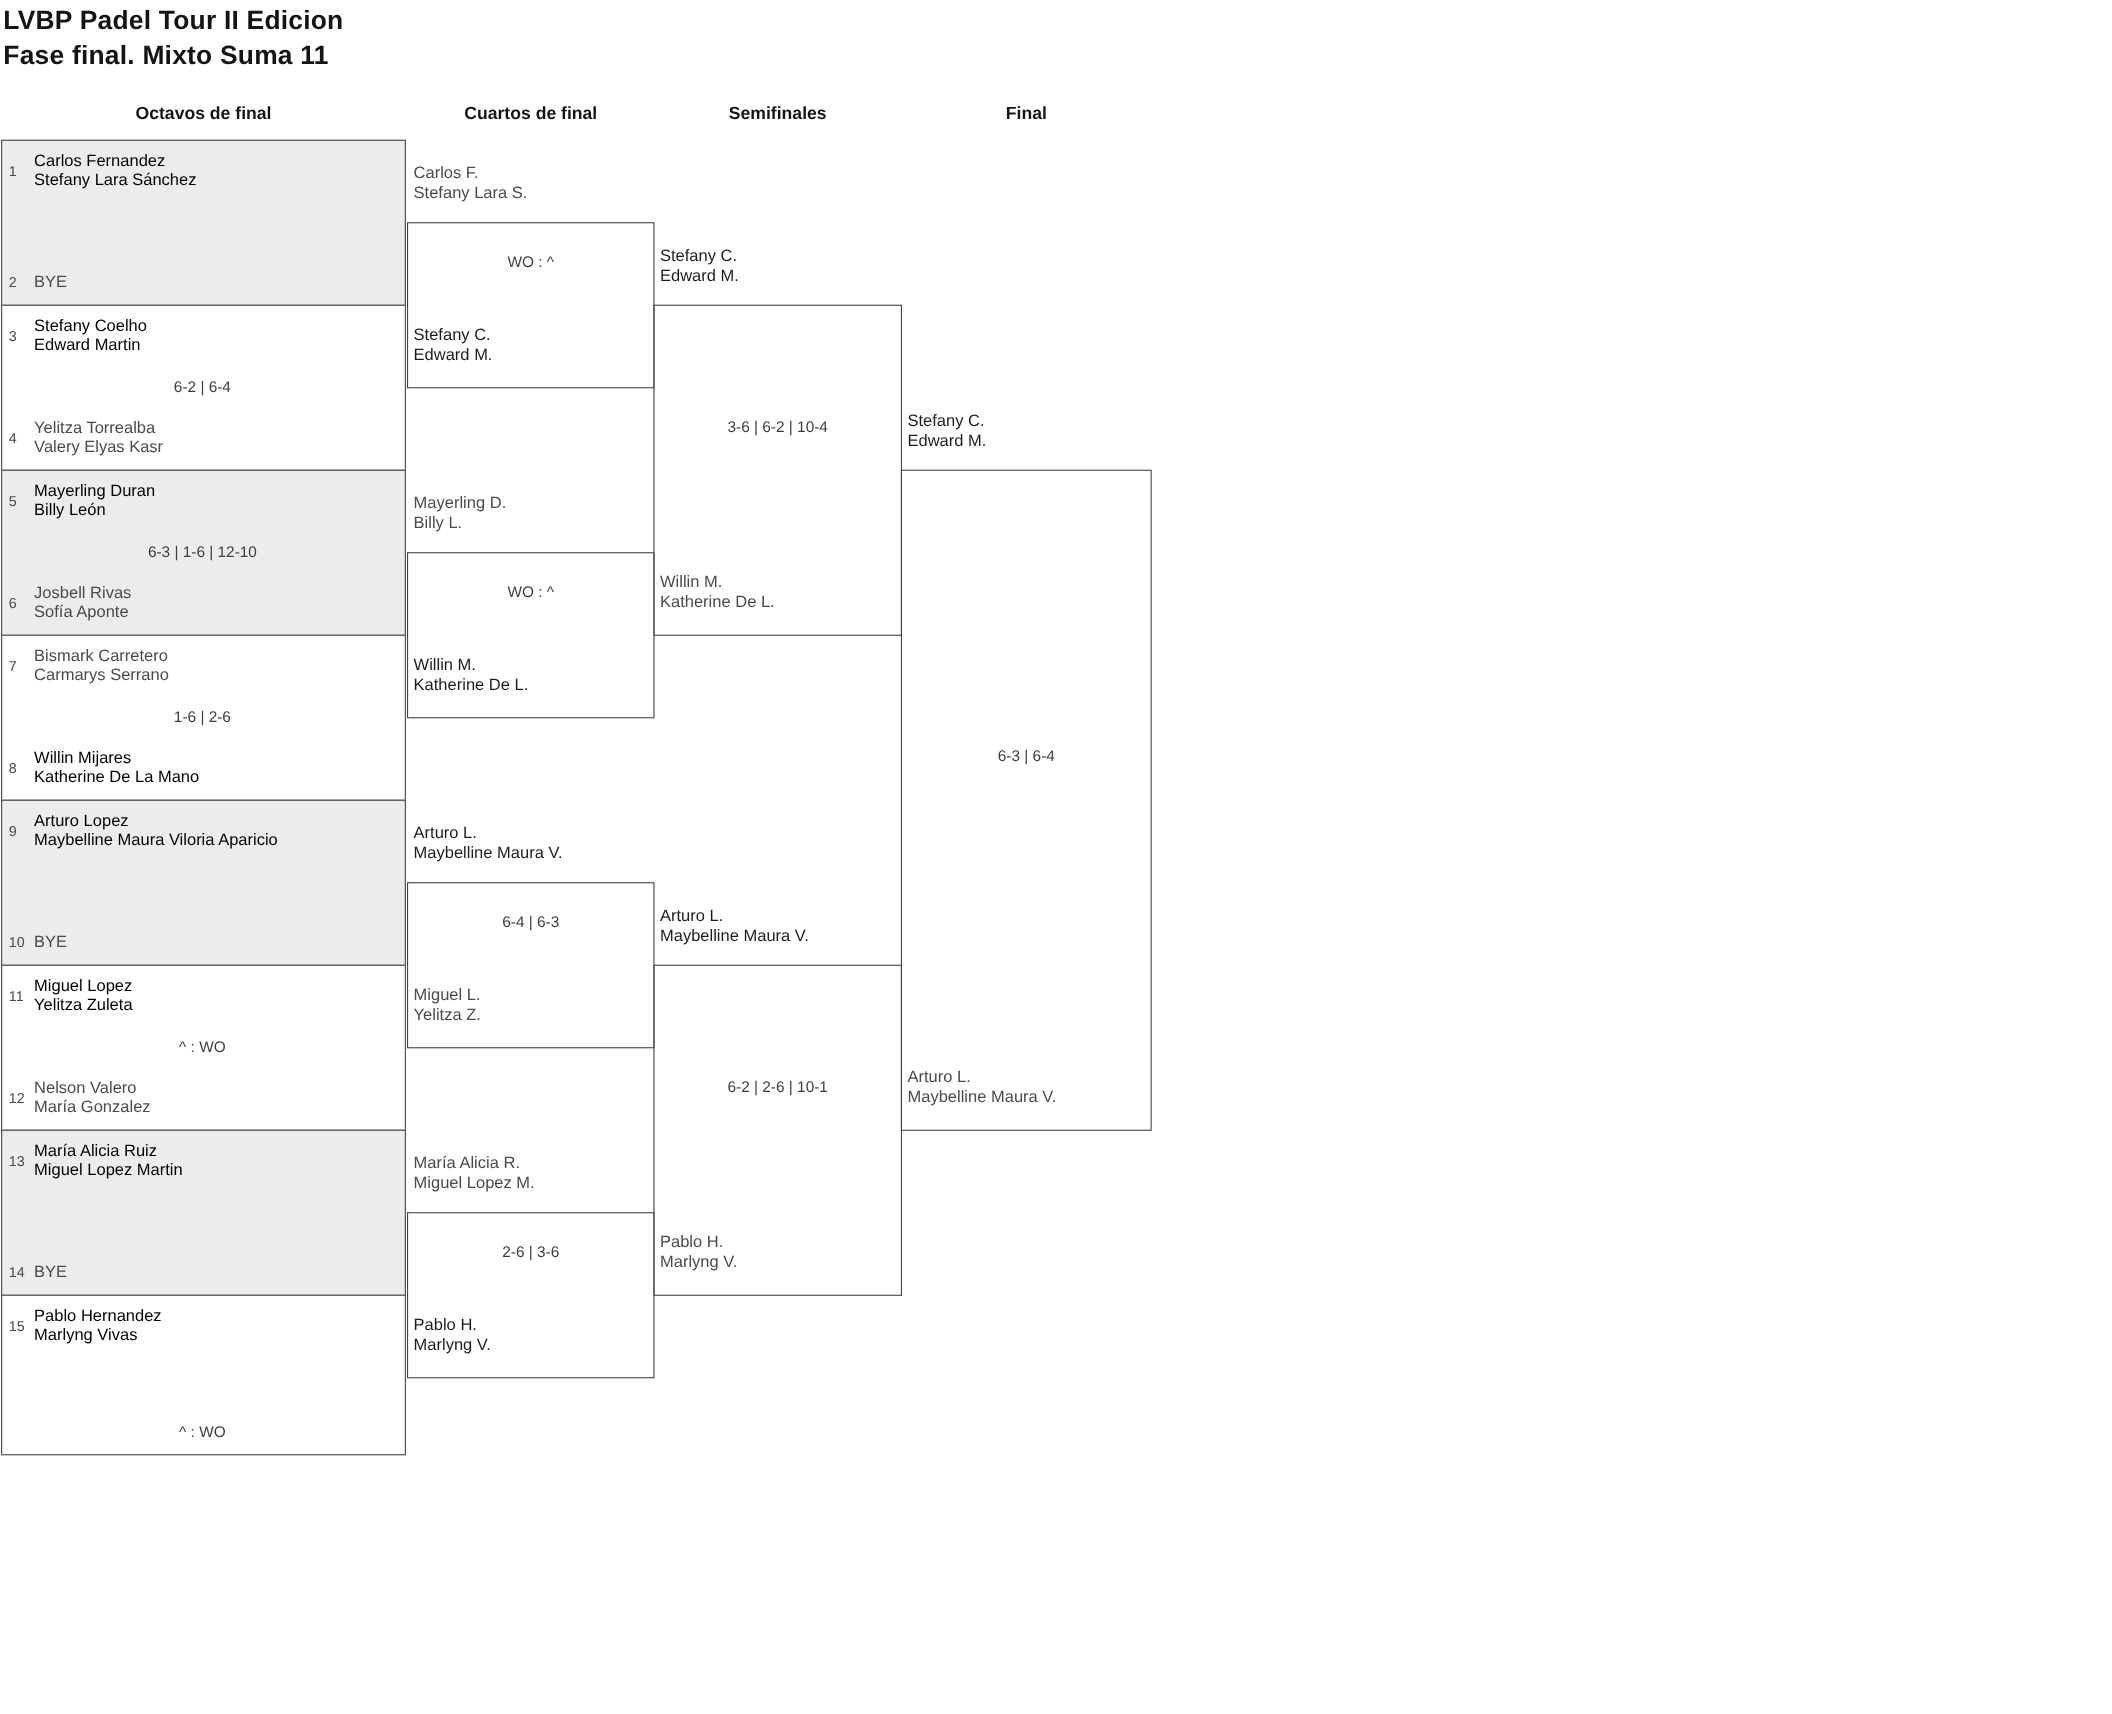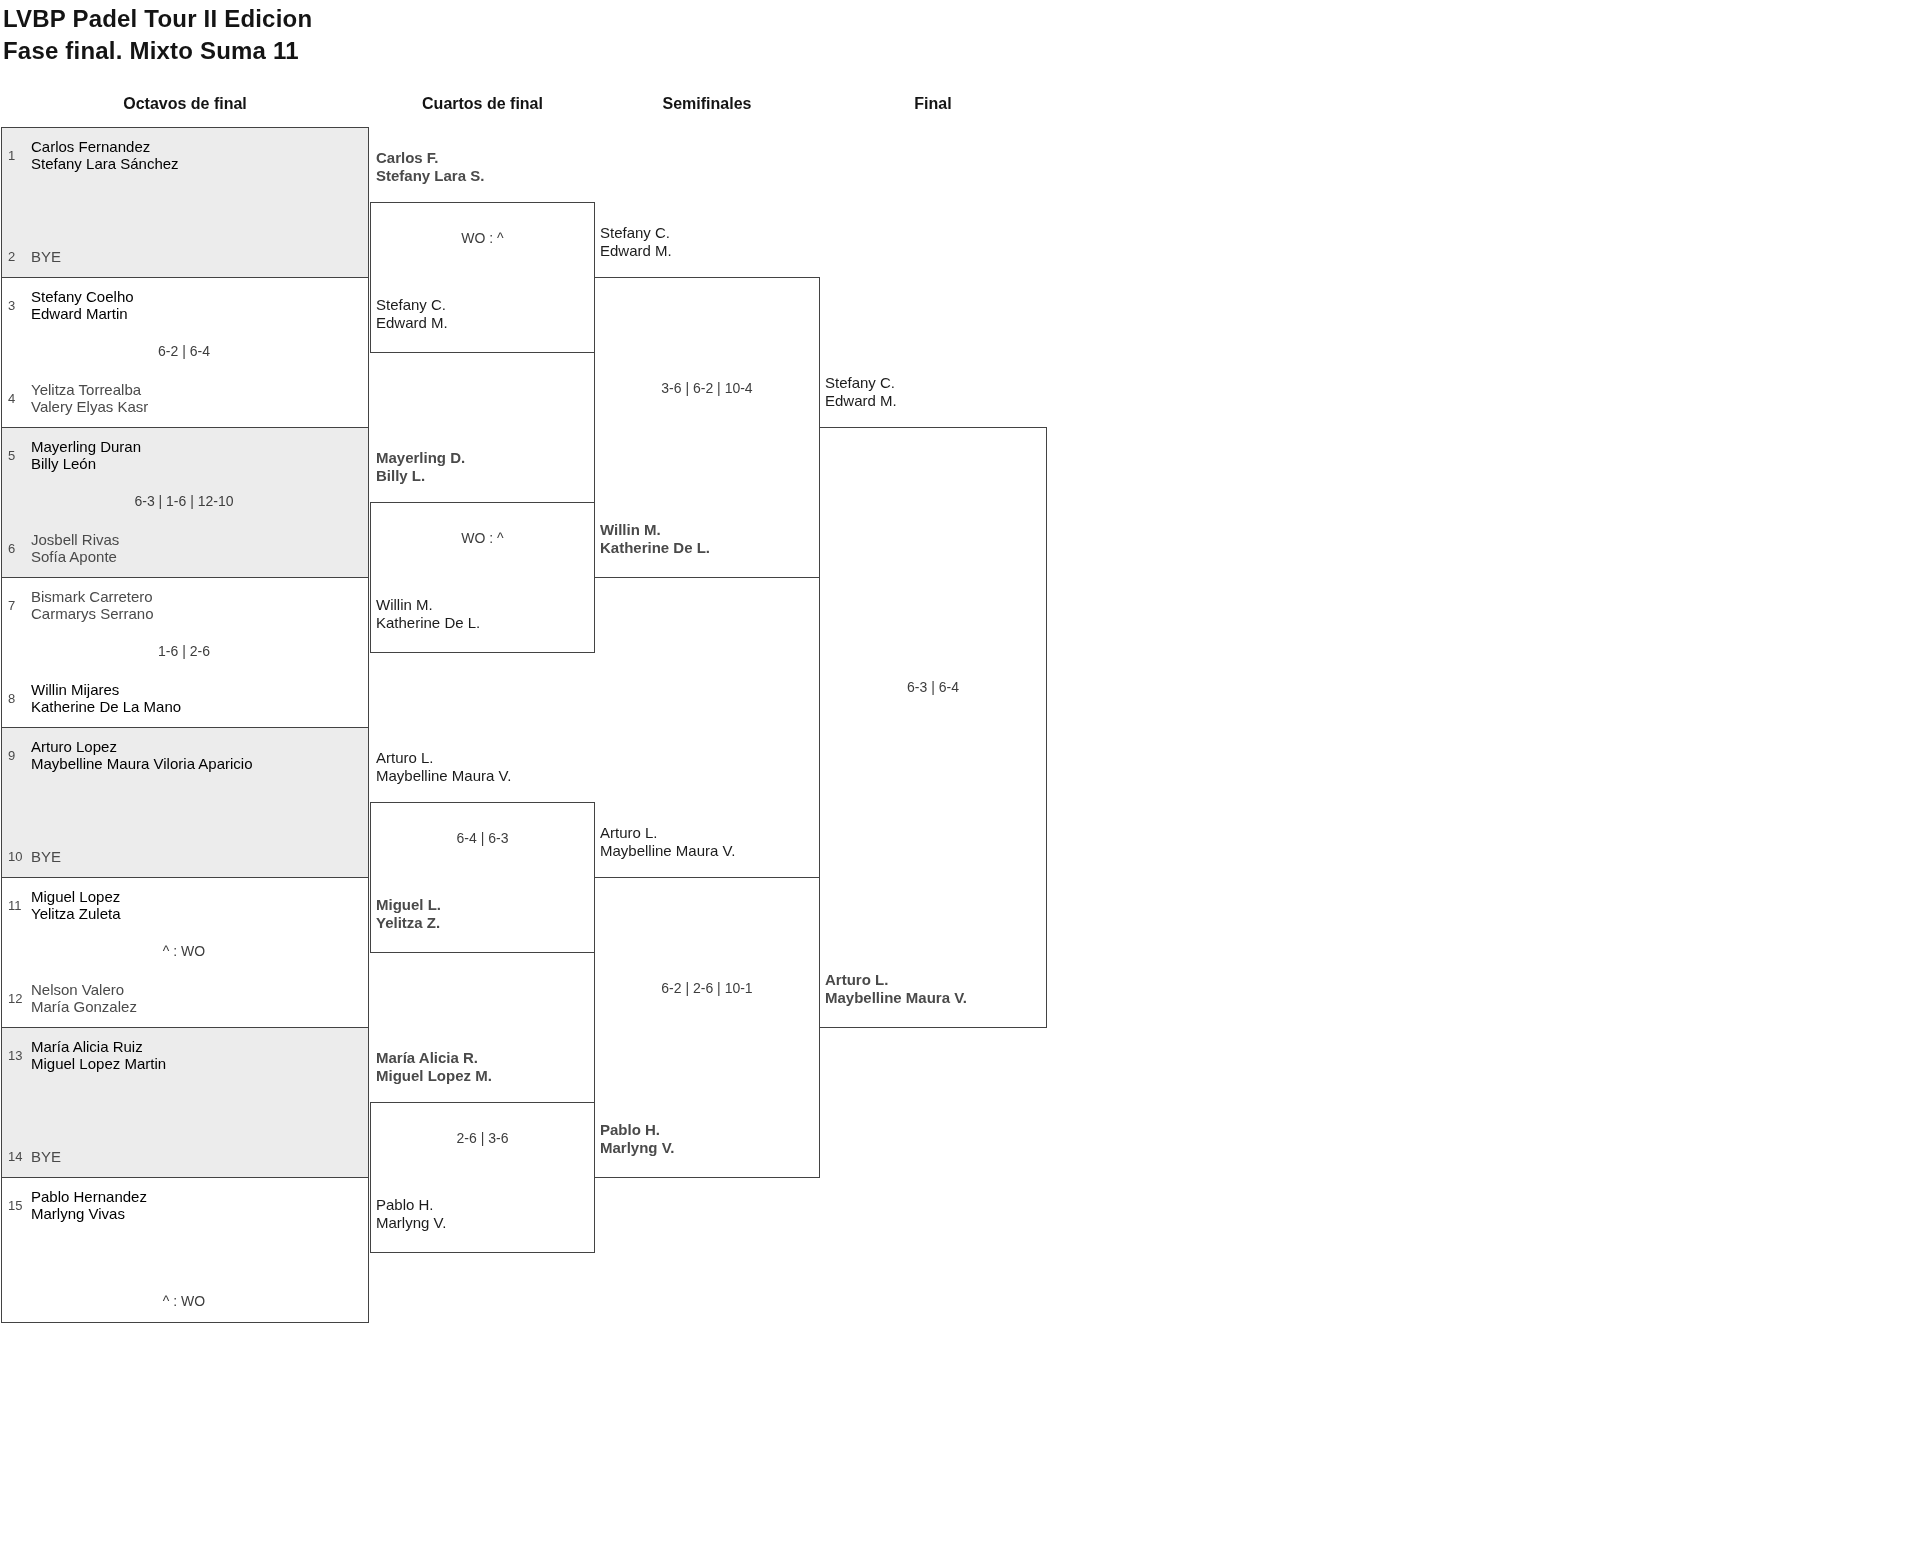--- a/index.html
+++ b/index.html
@@ -60,21 +60,21 @@
   .h600 { width:228px; height:601px; } .h600 .score-line { top:251px; }
   .pos-qf1 { left:370px; top:202px; }
   .pos-qf2 { left:370px; top:502px; }
   .pos-qf3 { left:370px; top:802px; }
   .pos-qf4 { left:370px; top:1102px; }
   .pos-sf1 { left:594px; top:277px; }
   .pos-sf2 { left:594px; top:877px; }
   .pos-f1  { left:819px; top:427px; }
 
   .slot { position:absolute; left:5px; font-size:15px; line-height:18px;
-          color:#4a4a4a; font-weight:700; white-space:nowrap; }
+          color:#4a4a4a; font-weight:400; white-space:nowrap; }
   .slot.upper { top:-54px; }
   .slot.lower { bottom:20px; }
   .slot.win { font-weight:400; color:#1c1c1c; }
 </style>
 </head>
 <body>
 
 <div class="page">
 
   <div class="title">

